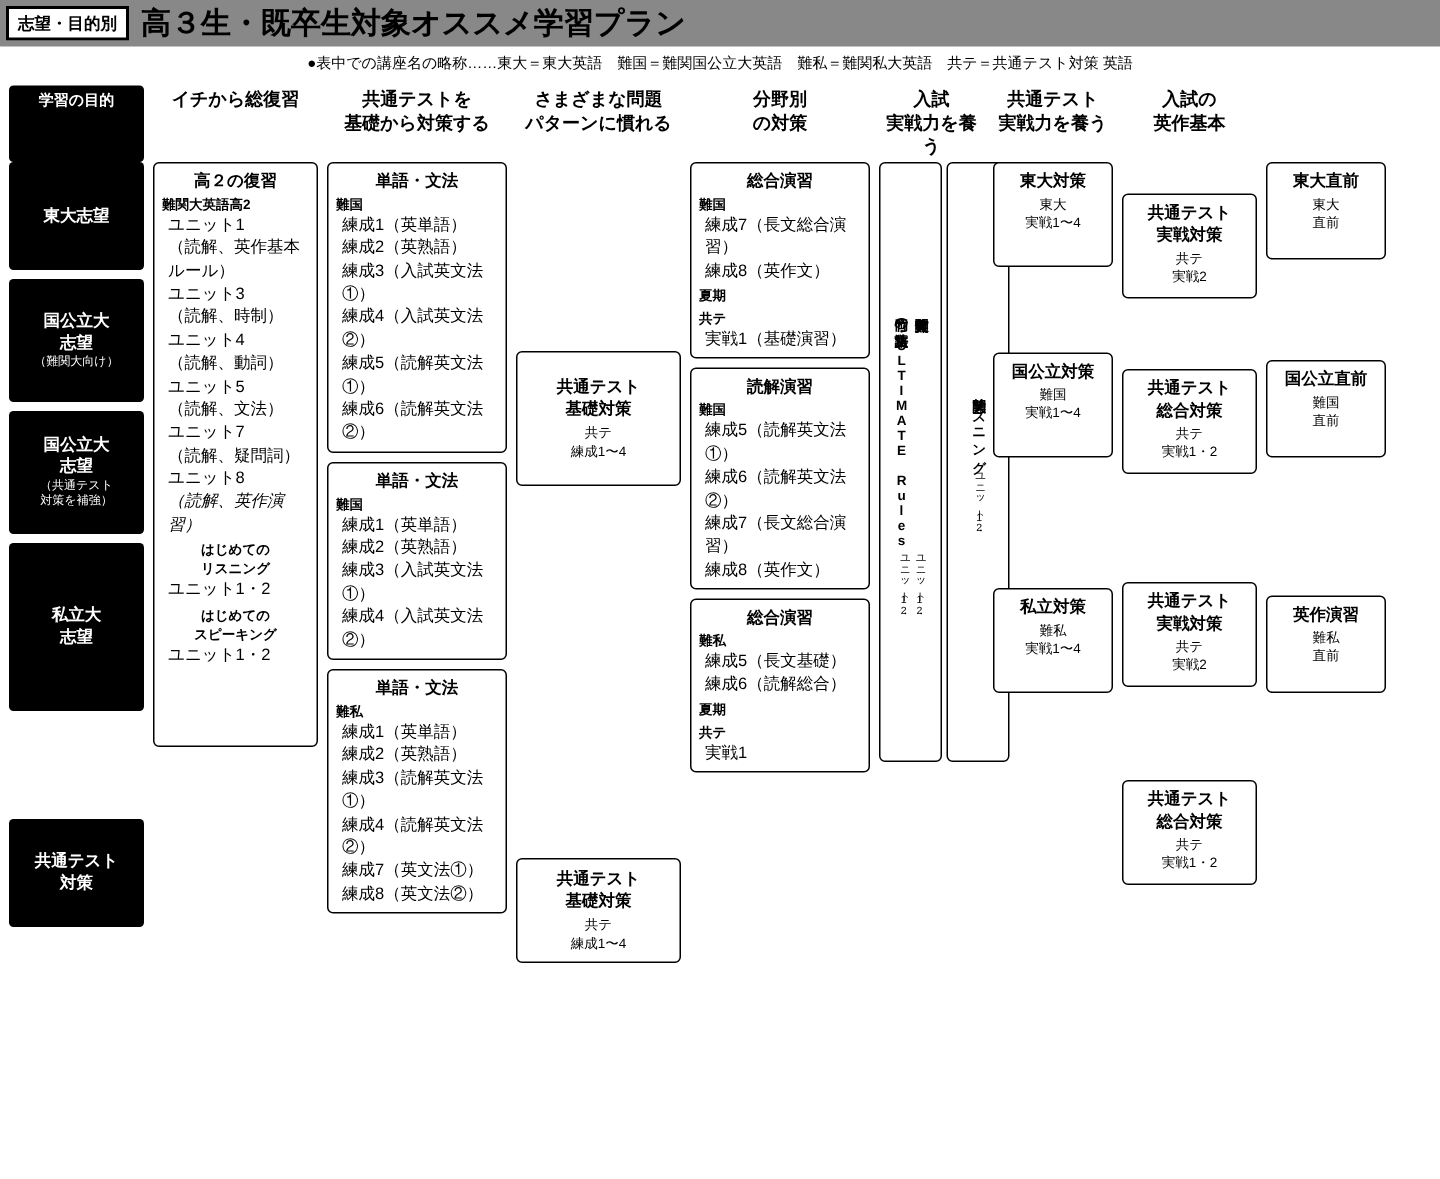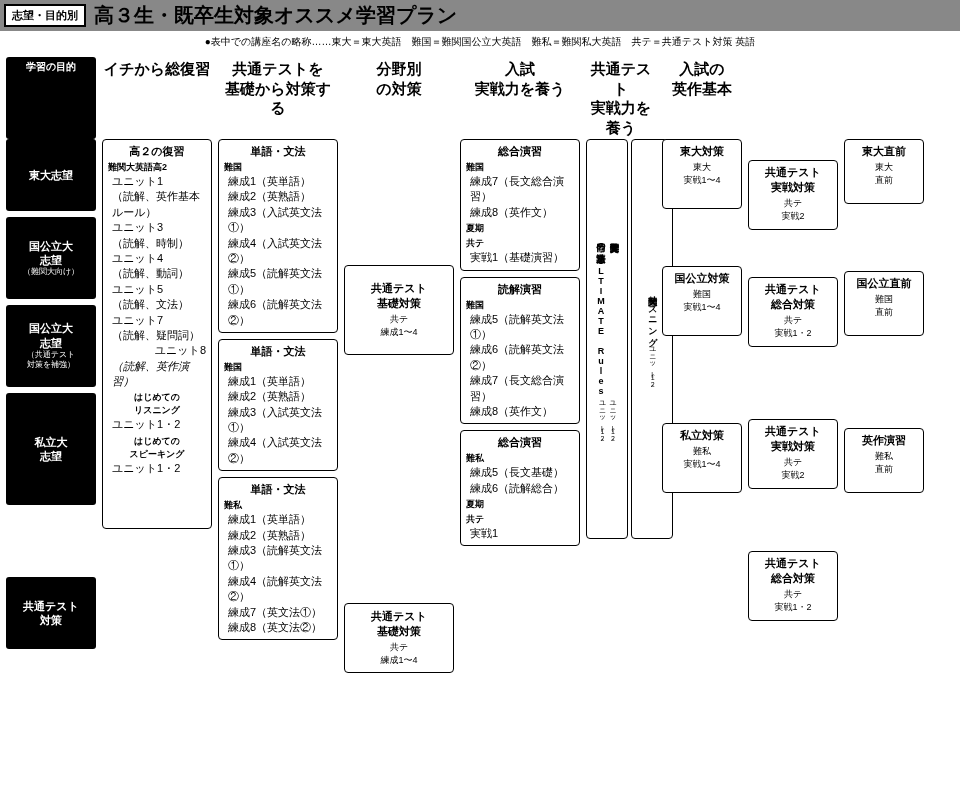--- a/index.html
+++ b/index.html
@@ -3,21 +3,21 @@
 <meta charset="utf-8">
 <style>
 body{margin:0;font-family:"Meiryo","Hiragino Kaku Gothic Pro",sans-serif;font-size:10px;color:#000;background:#fff;width:960px}
 .hdr{background:#888;padding:2px 4px;display:flex;align-items:center}
 .hdr-tag{background:#fff;border:2px solid #000;padding:2px 6px;font-weight:bold;font-size:11px;margin-right:8px}
 .hdr-title{font-size:20px;font-weight:bold}
 .note{font-size:10px;padding:4px 0 8px 0;text-align:center}
 .grid{display:grid;grid-template-columns:90px 110px 120px 110px 120px 70px 80px 90px 80px;gap:6px;padding:0 6px}
 .gh{background:#333;color:#fff;font-size:10px;text-align:center;padding:3px 2px;border-radius:3px;font-weight:bold}
 .gh-dark{background:#000}
-.colhdr{font-size:15px;text-align:center;font-weight:bold;line-height:1.3;padding:2px 0}
+.colhdr{font-size:12px;text-align:center;font-weight:bold;line-height:1.3;padding:2px 0}
 .tag{background:#000;color:#fff;font-size:11px;font-weight:bold;text-align:center;padding:6px 4px;border-radius:3px;display:flex;flex-direction:column;justify-content:center;line-height:1.3}
 .tag .sub{font-size:8px;font-weight:normal}
 .box{border:1px solid #000;border-radius:4px;padding:4px 5px;background:#fff}
 .box-title{font-size:11px;font-weight:bold;text-align:center;margin-bottom:2px}
 .box-sub{font-size:9px;font-weight:bold;margin-top:2px}
 .box-item{font-size:11px;line-height:1.4;padding-left:4px}
 .box-line{font-size:9px;text-align:center;line-height:1.4}
 .vbox{border:1px solid #000;border-radius:4px;background:#fff;writing-mode:vertical-rl;text-orientation:upright;padding:4px;font-size:9px;font-weight:bold;display:flex;align-items:center;justify-content:center;line-height:1.5}
 .vbox .sm{font-size:7px;font-weight:normal}
 .main-area{display:flex;gap:6px;padding:0 6px}
@@ -39,20 +39,22 @@
   <span class="hdr-tag">志望・目的別</span>
   <span class="hdr-title">高３生・既卒生対象オススメ学習プラン</span>
 </div>
 <div class="note">●表中での講座名の略称……東大＝東大英語　難国＝難関国公立大英語　難私＝難関私大英語　共テ＝共通テスト対策 英語</div>
 
 <div class="grid">
   <div class="gh gh-dark">学習の目的</div>
   <div class="colhdr">イチから総復習</div>
   <div class="colhdr" style="white-space:pre-line">共通テストを
 基礎から対策する</div>
+  <div class="colhdr" style="white-space:pre-line">さまざまな問題
+パターンに慣れる</div>
   <div class="colhdr" style="white-space:pre-line">分野別
 の対策</div>
   <div class="colhdr" style="white-space:pre-line">入試
 実戦力を養う</div>
   <div class="colhdr" style="white-space:pre-line">共通テスト
 実戦力を養う</div>
   <div class="colhdr" style="white-space:pre-line">入試の
 英作基本</div>
 </div>
 
@@ -93,21 +95,21 @@
           <div class="box-item" style="white-space: pre-line;">（読解、英作基本
 ルール）</div>
           <div class="box-item" style="white-space: pre-line;">ユニット3</div>
           <div class="box-item" style="white-space: pre-line;">（読解、時制）</div>
           <div class="box-item" style="white-space: pre-line;">ユニット4</div>
           <div class="box-item" style="white-space: pre-line;">（読解、動詞）</div>
           <div class="box-item" style="white-space: pre-line;">ユニット5</div>
           <div class="box-item" style="white-space: pre-line;">（読解、文法）</div>
           <div class="box-item" style="white-space: pre-line;">ユニット7</div>
           <div class="box-item" style="white-space: pre-line;">（読解、疑問詞）</div>
-          <div class="box-item" style="white-space: pre-line; text-align: right;">ユニット8</div>
+          <div class="box-item" style="white-space: pre-line;">ユニット8</div>
           <div class="box-item" style="white-space: pre-line; font-style: italic;">（読解、英作演習）</div>
         </div>
       <div class="box-sub" style="text-align:center;white-space:pre-line">はじめての
 リスニング</div>
       <div class="box-item">ユニット1・2</div>
       <div class="box-sub" style="text-align:center;white-space:pre-line">はじめての
 スピーキング</div>
       <div class="box-item">ユニット1・2</div>
     </div>
   </div>

